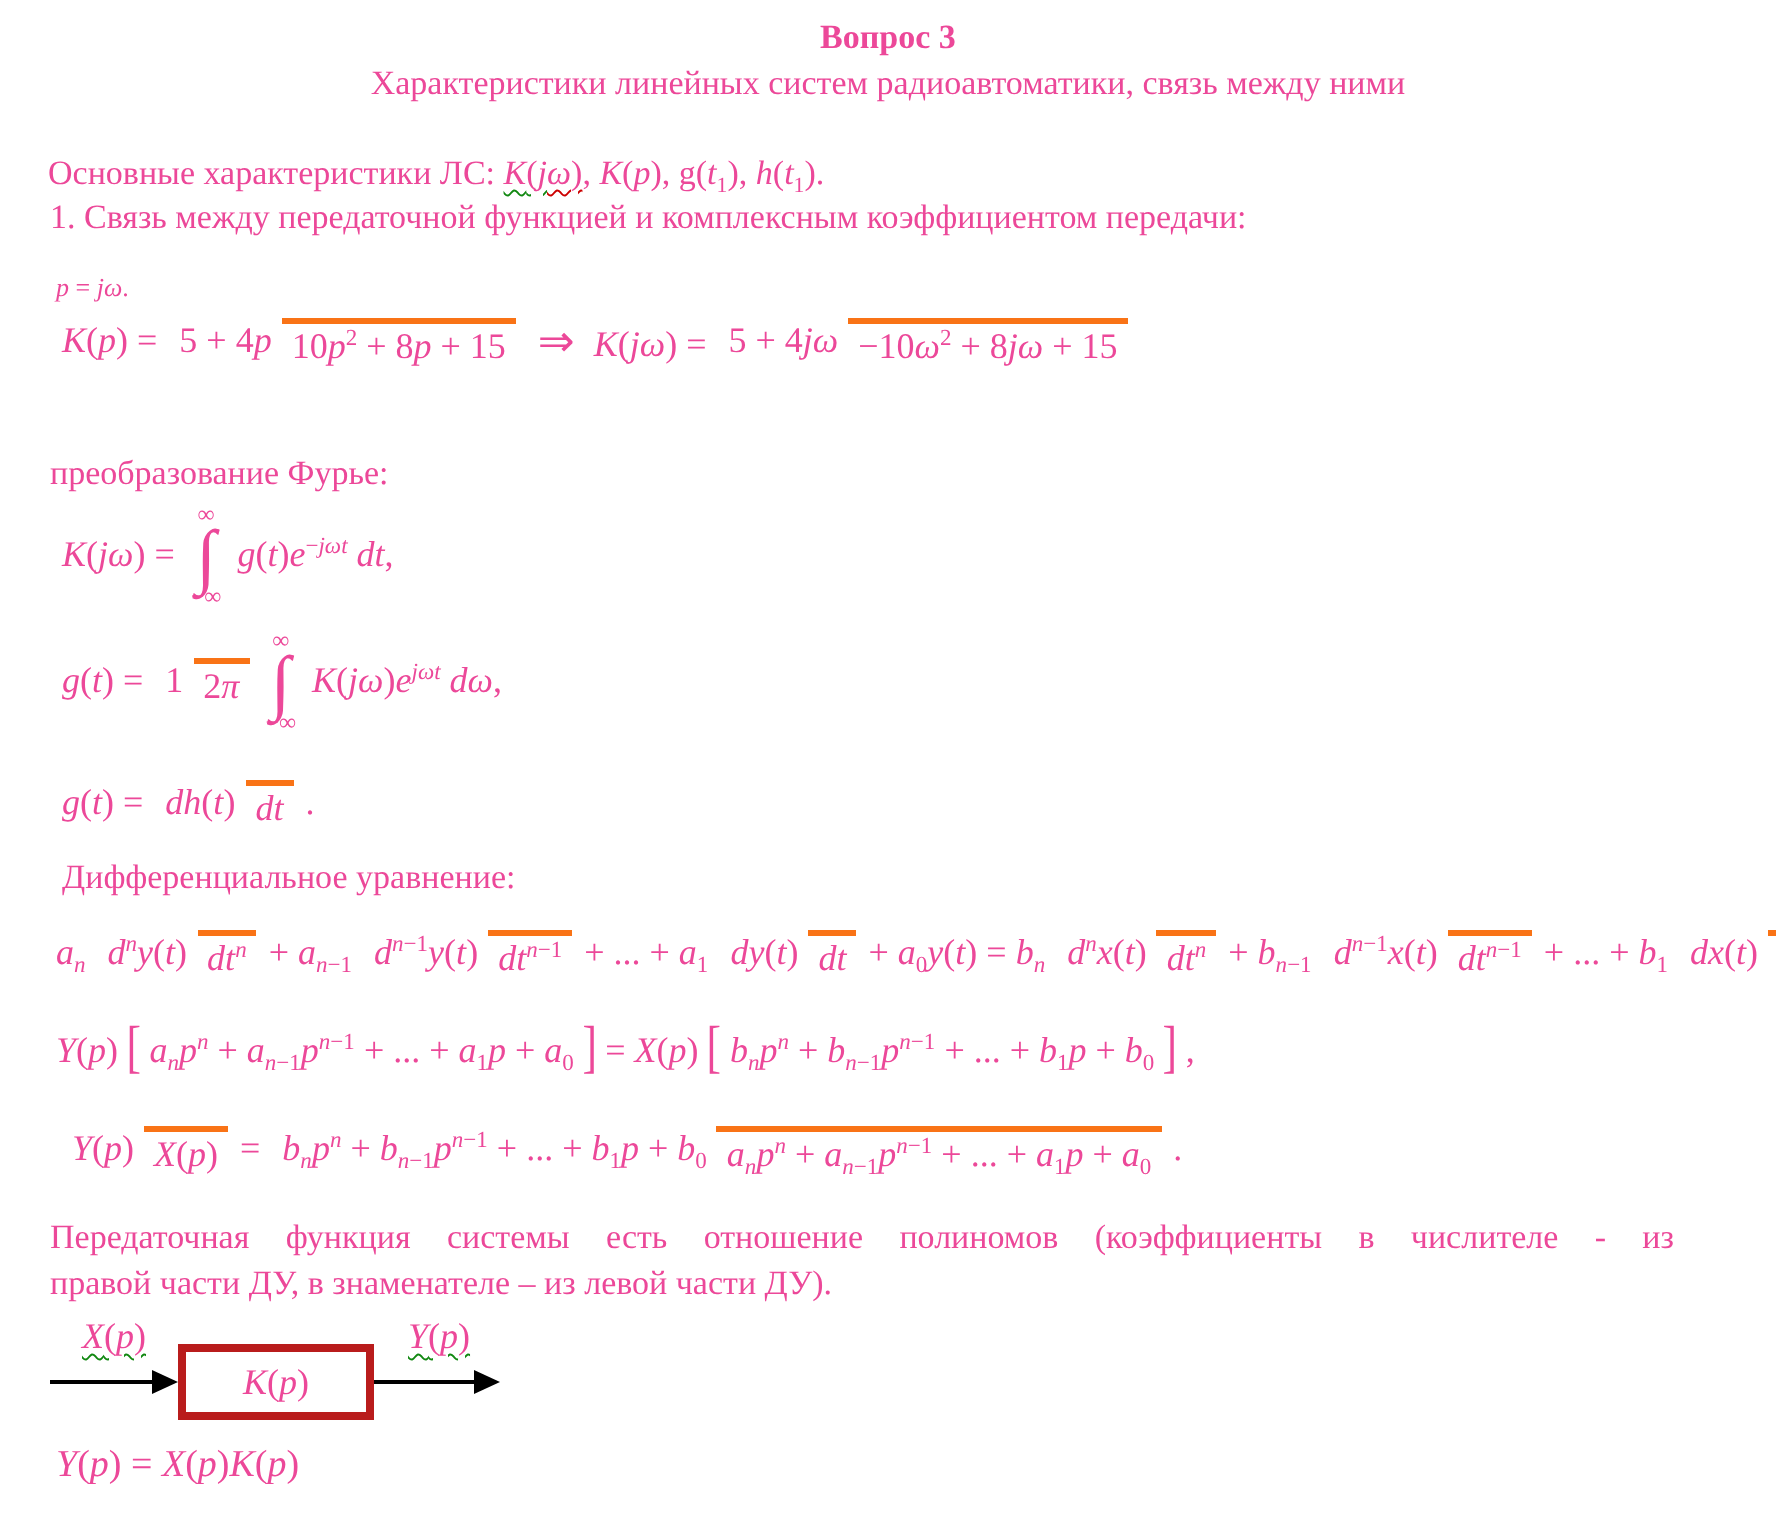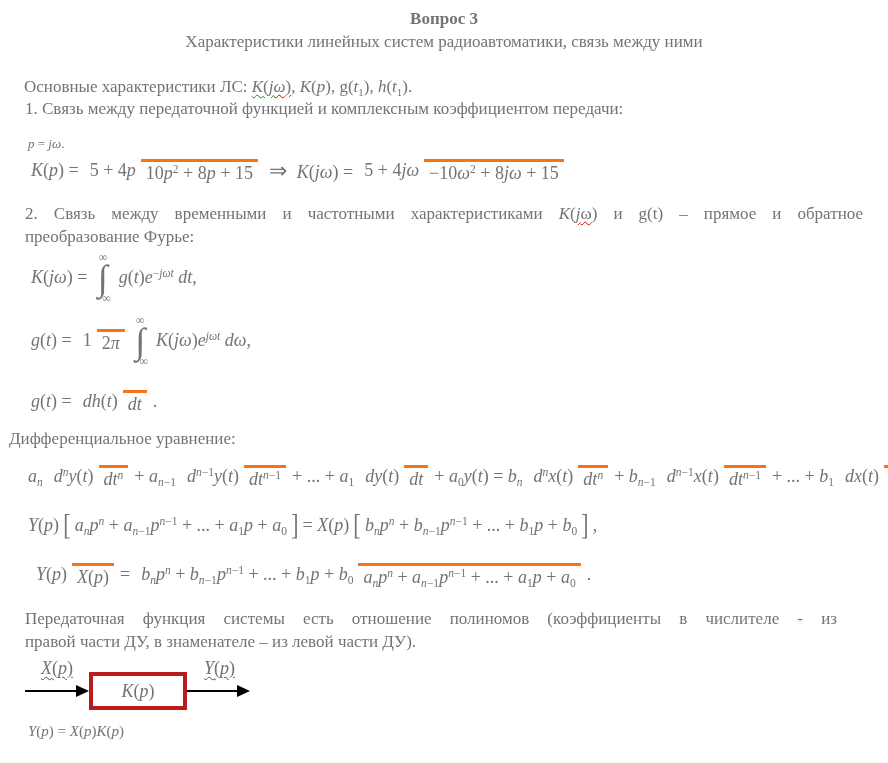--- a/index.html
+++ b/index.html
@@ -1,18 +1,18 @@
 <!DOCTYPE html>
 <html><head>
 <meta charset="utf-8">
 <style>
   html,body{margin:0;padding:0;background:#ffffff;}
   .page{
     position:relative;width:888px;height:763px;background:#ffffff;
-    font-family:"Liberation Serif",serif;color:#737373;overflow:hidden;
+    font-family:"Liberation Serif",serif;color:#ec4899;overflow:hidden;
   }
   .line{position:absolute;font-size:17px;line-height:22px;white-space:nowrap;}
   .center{left:0;width:888px;text-align:center;}
   .bold{font-weight:bold;}
   .just{white-space:normal;text-align:justify;text-align-last:justify;word-spacing:1px;}
   .formula{
     position:absolute;display:flex;align-items:center;
     font-size:18px;white-space:nowrap;line-height:1.2;
   }
   .f-big{font-size:18px;}
@@ -53,21 +53,20 @@
         <span class="num">5 + 4<i>p</i></span>
         <span class="den">10<i>p</i><sup>2</sup> + 8<i>p</i> + 15</span>
       </span>
       <span class="mt"><span class="dbl">⇒</span> <i>K</i>(<i>jω</i>) =</span>
       <span class="frac">
         <span class="num">5 + 4<i>jω</i></span>
         <span class="den">−10<i>ω</i><sup>2</sup> + 8<i>jω</i> + 15</span>
       </span>
     </div>
 
-  <div class="line just" style="left:25px;top:203px;width:838px">2. Связь между временными и частотными характеристиками <i>K</i>(<span class="sq-red"><i>j</i>ω</span>) и g(t) – прямое и обратное</div>
   <div class="line" style="left:25px;top:226px">преобразование Фурье:</div>
 
   <div class="formula f-big" style="left:28px;top:249px;height:58px">
       <span class="mt"><i>K</i>(<i>jω</i>) =</span>
       <span class="intgrl">
         <span class="lim">∞</span>
         <span class="isign">∫</span>
         <span class="lim">−∞</span>
       </span>
       <span class="mt"><i>g</i>(<i>t</i>)<i>e</i><sup>−<i>jωt</i></sup> <i>dt</i>,</span>
@@ -87,21 +86,21 @@
     </div>
   <div class="formula f-big" style="left:28px;top:380px;height:44px">
       <span class="mt"><i>g</i>(<i>t</i>) =</span>
       <span class="frac">
         <span class="num"><i>dh</i>(<i>t</i>)</span>
         <span class="den"><i>dt</i></span>
       </span>
       <span class="mt">.</span>
     </div>
 
-  <div class="line" style="left:9px;top:428px">Дифференциальное уравнение:</div>
+  <div class="line" style="left:31px;top:428px">Дифференциальное уравнение:</div>
 
   <div class="formula f-big" style="left:25px;top:453px;height:48px">
       <span class="mt"><i>a</i><sub><i>n</i></sub></span>
       <span class="frac">
         <span class="num"><i>d</i><sup><i>n</i></sup><i>y</i>(<i>t</i>)</span>
         <span class="den"><i>dt</i><sup><i>n</i></sup></span>
       </span>
       <span class="mt">+ <i>a</i><sub><i>n</i>−1</sub></span>
       <span class="frac">
         <span class="num"><i>d</i><sup><i>n</i>−1</sup><i>y</i>(<i>t</i>)</span>
@@ -159,17 +158,17 @@
   <div class="d-label" style="left:41px;top:658px"><span class="sq-green"><i>X</i>(<i>p</i>)</span></div>
   <div class="d-line" style="left:25px;top:690px;width:52px"></div>
   <div class="d-arrowhead" style="left:76px;top:685px"></div>
   <div class="d-box" style="left:89px;top:672px;width:98px;height:38px">
       <span><i>K</i>(<i>p</i>)</span>
     </div>
   <div class="d-line" style="left:187px;top:690px;width:50px"></div>
   <div class="d-arrowhead" style="left:237px;top:685px"></div>
   <div class="d-label" style="left:204px;top:658px"><span class="sq-green"><i>Y</i>(<i>p</i>)</span></div>
 
-  <div class="formula" style="left:25px;top:722px;font-size:15px">
+  <div class="formula" style="left:25px;top:722px;font-size:19px">
       <span class="mt"><i>Y</i>(<i>p</i>) = <i>X</i>(<i>p</i>)<i>K</i>(<i>p</i>)</span>
     </div>
 
 </div>
 
 </body></html>

